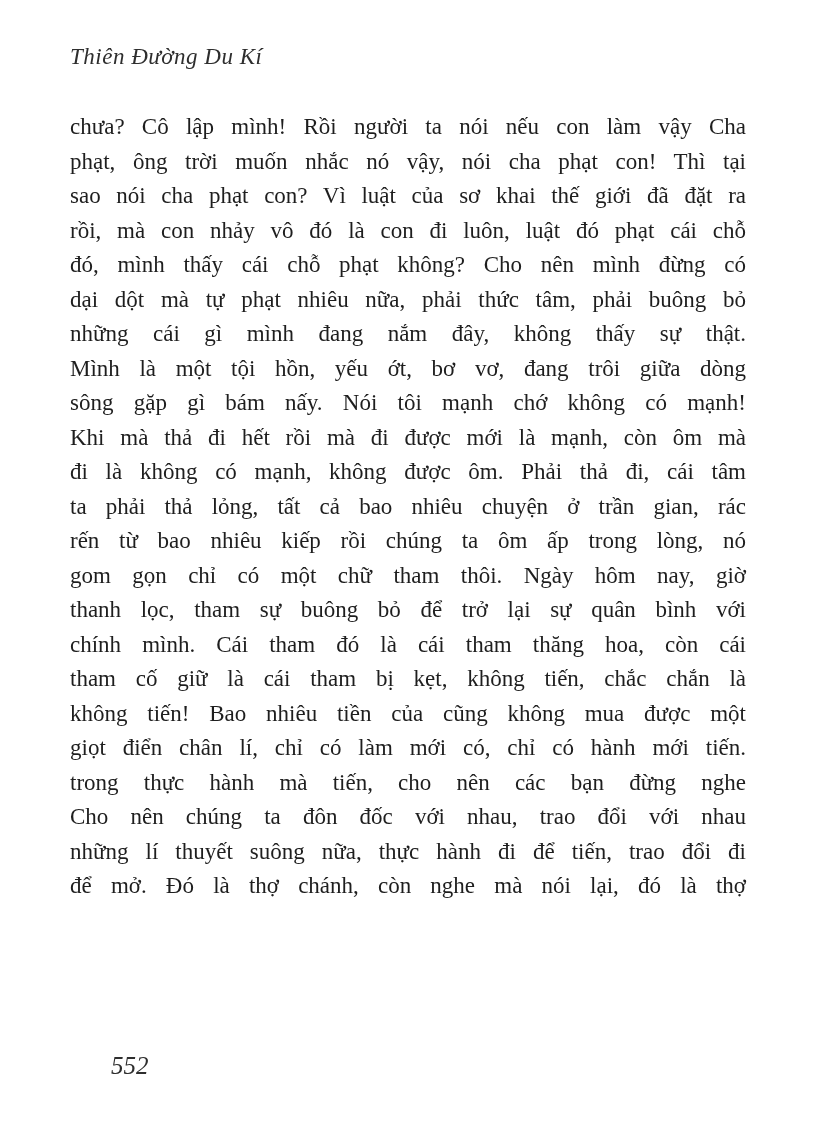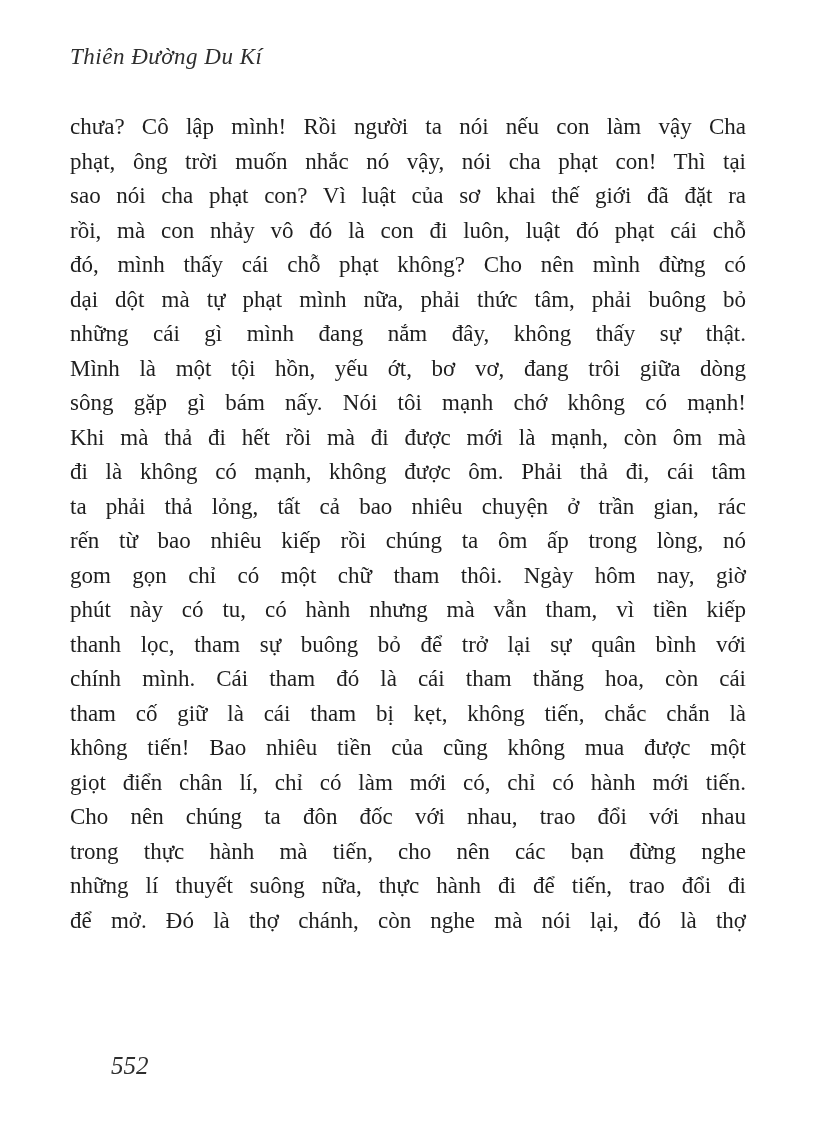--- a/index.html
+++ b/index.html
@@ -60,35 +60,34 @@
 
 <div class="page">
   <div class="running-header">Thiên Đường Du Kí</div>
 
   <div class="body-text">
       <div class="line">chưa? Cô lập mình! Rồi người ta nói nếu con làm vậy Cha</div>
       <div class="line">phạt, ông trời muốn nhắc nó vậy, nói cha phạt con! Thì tại</div>
       <div class="line">sao nói cha phạt con? Vì luật của sơ khai thế giới đã đặt ra</div>
       <div class="line">rồi, mà con nhảy vô đó là con đi luôn, luật đó phạt cái chỗ</div>
       <div class="line">đó, mình thấy cái chỗ phạt không? Cho nên mình đừng có</div>
-      <div class="line">dại dột mà tự phạt mình nữa, phải thức tâm, phải buông bỏ</div>
+      <div class="line">dại dột mà tự phạt nhiêu nữa, phải thức tâm, phải buông bỏ</div>
       <div class="line">những cái gì mình đang nắm đây, không thấy sự thật.</div>
       <div class="line">Mình là một tội hồn, yếu ớt, bơ vơ, đang trôi giữa dòng</div>
       <div class="line">sông gặp gì bám nấy. Nói tôi mạnh chớ không có mạnh!</div>
       <div class="line">Khi mà thả đi hết rồi mà đi được mới là mạnh, còn ôm mà</div>
       <div class="line">đi là không có mạnh, không được ôm. Phải thả đi, cái tâm</div>
       <div class="line">ta phải thả lỏng, tất cả bao nhiêu chuyện ở trần gian, rác</div>
       <div class="line">rến từ bao nhiêu kiếp rồi chúng ta ôm ấp trong lòng, nó</div>
       <div class="line">gom gọn chỉ có một chữ tham thôi. Ngày hôm nay, giờ</div>
-      <div class="line">phút này có tu, có hành nhưng mà vẫn tham, vì tiền kiếp</div>
       <div class="line">thanh lọc, tham sự buông bỏ để trở lại sự quân bình với</div>
       <div class="line">chính mình. Cái tham đó là cái tham thăng hoa, còn cái</div>
       <div class="line">tham cố giữ là cái tham bị kẹt, không tiến, chắc chắn là</div>
       <div class="line">không tiến! Bao nhiêu tiền của cũng không mua được một</div>
       <div class="line">giọt điển chân lí, chỉ có làm mới có, chỉ có hành mới tiến.</div>
+      <div class="line">trong thực hành mà tiến, cho nên các bạn đừng nghe</div>
       <div class="line">Cho nên chúng ta đôn đốc với nhau, trao đổi với nhau</div>
-      <div class="line">trong thực hành mà tiến, cho nên các bạn đừng nghe</div>
       <div class="line">những lí thuyết suông nữa, thực hành đi để tiến, trao đổi đi</div>
       <div class="line">để mở. Đó là thợ chánh, còn nghe mà nói lại, đó là thợ</div>
     </div>
 
   <div class="page-number">552</div>
 </div>
 
 </body></html>

